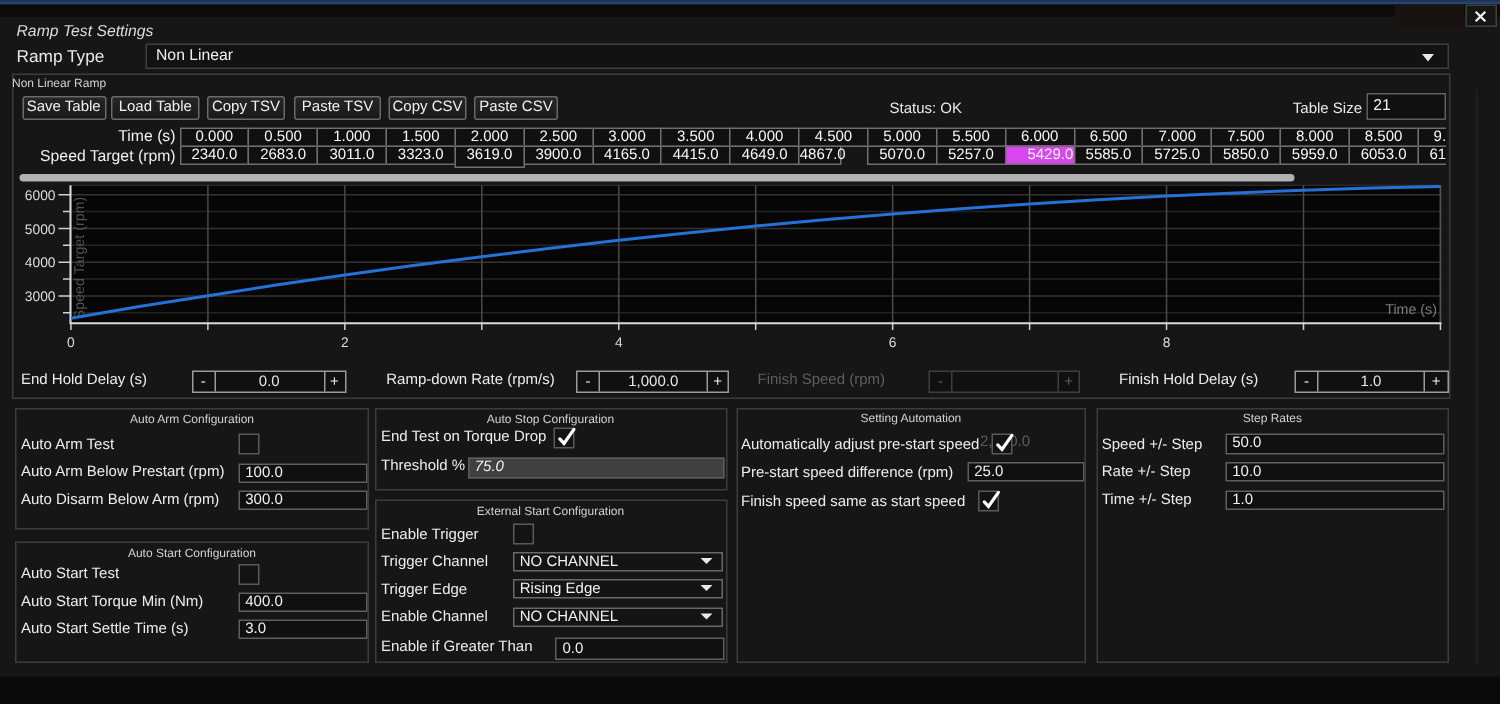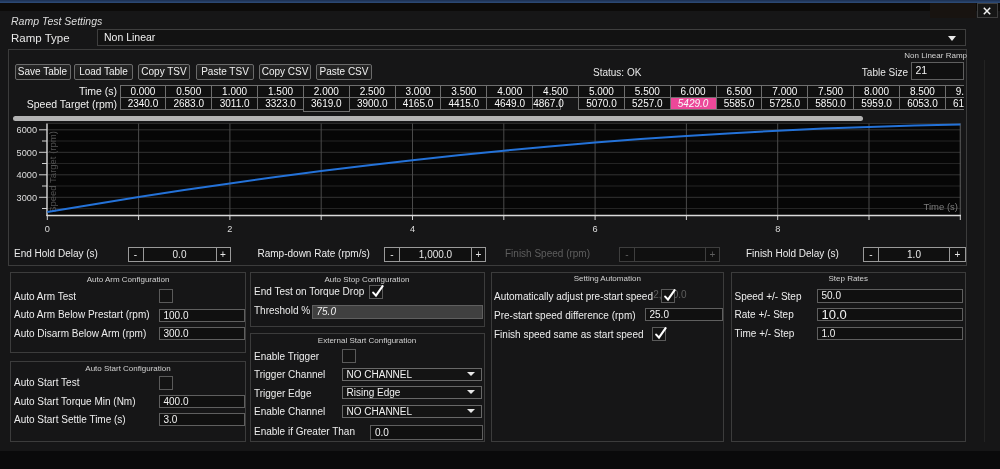--- a/index.html
+++ b/index.html
@@ -15,21 +15,21 @@
 <div style="position:absolute;left:984px;top:60px;width:1px;height:382px;background:#232323;"></div>
 <div style="position:absolute;left:976.5px;top:2.5px;width:21px;height:15.5px;background:#161616;border:1px solid #3e3e3e;box-sizing:border-box;">
       <svg width="8" height="8" style="position:absolute;left:5.5px;top:3px">
         <path d="M0.8 0.8 L7.2 7.2 M7.2 0.8 L0.8 7.2" stroke="#f2f2f2" stroke-width="1.5"></path>
       </svg>
     </div>
 <div style="position:absolute;left:11px;top:14.5px;font-size:10.5px;color:#dcdcdc;white-space:nowrap;font-style:italic;">Ramp Test Settings</div>
 <div style="position:absolute;left:11px;top:31.5px;font-size:11.5px;color:#e8e8e8;white-space:nowrap;">Ramp Type</div>
 <div style="position:absolute;left:97px;top:28.5px;width:869px;height:17px;border:1px solid #3f3f3f;background:#121212;box-sizing:border-box;font-size:10.5px;color:#f0f0f0;padding-left:6px;line-height:15px;">Non Linear<div style="position:absolute;right:9px;top:6px;width:0;height:0;border-left:4.5px solid transparent;border-right:4.5px solid transparent;border-top:5px solid #e8e8e8;"></div></div>
 <div style="position:absolute;left:8px;top:48.5px;width:959px;height:217px;border:1px solid #3c3c3c;box-sizing:border-box;"></div>
-<div style="position:absolute;left:8px;top:51px;width:959px;text-align:right;font-size:8px;color:#d2d2d2;">Non Linear Ramp</div>
+<div style="position:absolute;left:8px;top:51px;width:764px;text-align:left;font-size:8px;color:#d2d2d2;">Non Linear Ramp</div>
 <div style="position:absolute;left:14.5px;top:64px;width:56px;height:15.5px;border:1px solid #6b6b6b;border-radius:2px;background:linear-gradient(#262626,#191919);box-sizing:border-box;font-size:10px;color:#f0f0f0;text-align:center;line-height:13.5px;white-space:nowrap;">Save Table</div>
 <div style="position:absolute;left:74px;top:64px;width:59px;height:15.5px;border:1px solid #6b6b6b;border-radius:2px;background:linear-gradient(#262626,#191919);box-sizing:border-box;font-size:10px;color:#f0f0f0;text-align:center;line-height:13.5px;white-space:nowrap;">Load Table</div>
 <div style="position:absolute;left:138px;top:64px;width:52px;height:15.5px;border:1px solid #6b6b6b;border-radius:2px;background:linear-gradient(#262626,#191919);box-sizing:border-box;font-size:10px;color:#f0f0f0;text-align:center;line-height:13.5px;white-space:nowrap;">Copy TSV</div>
 <div style="position:absolute;left:196px;top:64px;width:58px;height:15.5px;border:1px solid #6b6b6b;border-radius:2px;background:linear-gradient(#262626,#191919);box-sizing:border-box;font-size:10px;color:#f0f0f0;text-align:center;line-height:13.5px;white-space:nowrap;">Paste TSV</div>
 <div style="position:absolute;left:259px;top:64px;width:52px;height:15.5px;border:1px solid #6b6b6b;border-radius:2px;background:linear-gradient(#262626,#191919);box-sizing:border-box;font-size:10px;color:#f0f0f0;text-align:center;line-height:13.5px;white-space:nowrap;">Copy CSV</div>
 <div style="position:absolute;left:316px;top:64px;width:56px;height:15.5px;border:1px solid #6b6b6b;border-radius:2px;background:linear-gradient(#262626,#191919);box-sizing:border-box;font-size:10px;color:#f0f0f0;text-align:center;line-height:13.5px;white-space:nowrap;">Paste CSV</div>
 <div style="position:absolute;left:593px;top:66.5px;font-size:10px;color:#e8e8e8;white-space:nowrap;">Status: OK</div>
 <div style="position:absolute;right:92px;top:66.5px;font-size:10px;color:#e8e8e8;white-space:nowrap;">Table Size</div>
 <div style="position:absolute;left:910.5px;top:62px;width:53px;height:17.5px;border:1px solid #5f5f5f;background:#101010;box-sizing:border-box;font-size:10.5px;color:#f2f2f2;padding-left:4px;line-height:15.5px;white-space:nowrap;overflow:hidden;">21</div>
 <div style="position:absolute;right:883px;top:84.5px;font-size:10.5px;color:#f0f0f0;white-space:nowrap;">Time (s)</div>
@@ -53,21 +53,21 @@
       <div style="position:absolute;left:440.4px;top:96.5px;width:46.85px;height:13px;border:1px solid #6e6e6e;background:#101010;box-sizing:border-box;font-size:10px;color:#fafafa;text-align:center;line-height:11.5px;">4415.0</div>
       <div style="position:absolute;left:486.3px;top:84.5px;width:46.85px;height:13px;border:1px solid #6e6e6e;background:#101010;box-sizing:border-box;font-size:10px;color:#fafafa;text-align:center;line-height:11.5px;">4.000</div>
       <div style="position:absolute;left:486.3px;top:96.5px;width:46.85px;height:13px;border:1px solid #6e6e6e;background:#101010;box-sizing:border-box;font-size:10px;color:#fafafa;text-align:center;line-height:11.5px;">4649.0</div>
       <div style="position:absolute;left:532.2px;top:84.5px;width:46.85px;height:13px;border:1px solid #6e6e6e;background:#101010;box-sizing:border-box;font-size:10px;color:#fafafa;text-align:center;line-height:11.5px;">4.500</div>
       <div style="position:absolute;left:532.2px;top:96.5px;width:29px;height:13px;border:1px solid #6e6e6e;background:#101010;box-sizing:border-box;font-size:10px;color:#fafafa;text-align:center;line-height:11.5px;">4867.0</div>
       <div style="position:absolute;left:578.0px;top:84.5px;width:46.85px;height:13px;border:1px solid #6e6e6e;background:#101010;box-sizing:border-box;font-size:10px;color:#fafafa;text-align:center;line-height:11.5px;">5.000</div>
       <div style="position:absolute;left:578.0px;top:96.5px;width:46.85px;height:13px;border:1px solid #6e6e6e;background:#101010;box-sizing:border-box;font-size:10px;color:#fafafa;text-align:center;line-height:11.5px;">5070.0</div>
       <div style="position:absolute;left:623.9px;top:84.5px;width:46.85px;height:13px;border:1px solid #6e6e6e;background:#101010;box-sizing:border-box;font-size:10px;color:#fafafa;text-align:center;line-height:11.5px;">5.500</div>
       <div style="position:absolute;left:623.9px;top:96.5px;width:46.85px;height:13px;border:1px solid #6e6e6e;background:#101010;box-sizing:border-box;font-size:10px;color:#fafafa;text-align:center;line-height:11.5px;">5257.0</div>
       <div style="position:absolute;left:669.7px;top:84.5px;width:46.85px;height:13px;border:1px solid #6e6e6e;background:#101010;box-sizing:border-box;font-size:10px;color:#fafafa;text-align:center;line-height:11.5px;">6.000</div>
-      <div style="position:absolute;left:669.7px;top:96.5px;width:46.85px;height:13px;border:1px solid #6e6e6e;background:#ec4899;box-sizing:border-box;font-size:10px;color:#fafafa;text-align:center;line-height:11.5px;font-style:italic;">5429.0</div>
+      <div style="position:absolute;left:669.7px;top:96.5px;width:46.85px;height:13px;border:1px solid #6e6e6e;background:#d946ef;box-sizing:border-box;font-size:10px;color:#fafafa;text-align:right;line-height:11.5px;">5429.0</div>
       <div style="position:absolute;left:715.6px;top:84.5px;width:46.85px;height:13px;border:1px solid #6e6e6e;background:#101010;box-sizing:border-box;font-size:10px;color:#fafafa;text-align:center;line-height:11.5px;">6.500</div>
       <div style="position:absolute;left:715.6px;top:96.5px;width:46.85px;height:13px;border:1px solid #6e6e6e;background:#101010;box-sizing:border-box;font-size:10px;color:#fafafa;text-align:center;line-height:11.5px;">5585.0</div>
       <div style="position:absolute;left:761.4px;top:84.5px;width:46.85px;height:13px;border:1px solid #6e6e6e;background:#101010;box-sizing:border-box;font-size:10px;color:#fafafa;text-align:center;line-height:11.5px;">7.000</div>
       <div style="position:absolute;left:761.4px;top:96.5px;width:46.85px;height:13px;border:1px solid #6e6e6e;background:#101010;box-sizing:border-box;font-size:10px;color:#fafafa;text-align:center;line-height:11.5px;">5725.0</div>
       <div style="position:absolute;left:807.2px;top:84.5px;width:46.85px;height:13px;border:1px solid #6e6e6e;background:#101010;box-sizing:border-box;font-size:10px;color:#fafafa;text-align:center;line-height:11.5px;">7.500</div>
       <div style="position:absolute;left:807.2px;top:96.5px;width:46.85px;height:13px;border:1px solid #6e6e6e;background:#101010;box-sizing:border-box;font-size:10px;color:#fafafa;text-align:center;line-height:11.5px;">5850.0</div>
       <div style="position:absolute;left:853.1px;top:84.5px;width:46.85px;height:13px;border:1px solid #6e6e6e;background:#101010;box-sizing:border-box;font-size:10px;color:#fafafa;text-align:center;line-height:11.5px;">8.000</div>
       <div style="position:absolute;left:853.1px;top:96.5px;width:46.85px;height:13px;border:1px solid #6e6e6e;background:#101010;box-sizing:border-box;font-size:10px;color:#fafafa;text-align:center;line-height:11.5px;">5959.0</div>
       <div style="position:absolute;left:899.0px;top:84.5px;width:46.85px;height:13px;border:1px solid #6e6e6e;background:#101010;box-sizing:border-box;font-size:10px;color:#fafafa;text-align:center;line-height:11.5px;">8.500</div>
       <div style="position:absolute;left:899.0px;top:96.5px;width:46.85px;height:13px;border:1px solid #6e6e6e;background:#101010;box-sizing:border-box;font-size:10px;color:#fafafa;text-align:center;line-height:11.5px;">6053.0</div>
@@ -206,16 +206,16 @@
 <div style="position:absolute;left:652px;top:327px;width:14px;height:14px;border:1px solid #5a5a5a;background:#131313;box-sizing:border-box;">
       <svg width="14" height="14" viewBox="0 0 14 14" style="position:absolute;left:0px;top:-1px">
         <path d="M3.2 7.6 L6 10.6 L12.6 1.2" stroke="#fff" stroke-width="2.1" fill="none" stroke-linecap="round"></path>
       </svg>
     </div>
 <div style="position:absolute;left:730.5px;top:271.5px;width:235.5px;height:170.5px;border:1px solid #3c3c3c;box-sizing:border-box;"></div>
 <div style="position:absolute;left:730.5px;top:274.0px;width:235.5px;text-align:center;font-size:8px;color:#d2d2d2;">Step Rates</div>
 <div style="position:absolute;left:734.5px;top:290.5px;font-size:10px;color:#ededed;white-space:nowrap;">Speed +/- Step</div>
 <div style="position:absolute;left:816.5px;top:289px;width:146px;height:13.5px;border:1px solid #5f5f5f;background:#101010;box-sizing:border-box;font-size:10px;color:#f2f2f2;padding-left:4px;line-height:11.5px;white-space:nowrap;overflow:hidden;">50.0</div>
 <div style="position:absolute;left:734.5px;top:309px;font-size:10px;color:#ededed;white-space:nowrap;">Rate +/- Step</div>
-<div style="position:absolute;left:816.5px;top:307.5px;width:146px;height:13.5px;border:1px solid #5f5f5f;background:#101010;box-sizing:border-box;font-size:13px;color:#f2f2f2;padding-left:4px;line-height:11.5px;white-space:nowrap;overflow:hidden;">10.0</div>
+<div style="position:absolute;left:816.5px;top:307.5px;width:146px;height:13.5px;border:1px solid #5f5f5f;background:#101010;box-sizing:border-box;font-size:10px;color:#f2f2f2;padding-left:4px;line-height:11.5px;white-space:nowrap;overflow:hidden;">10.0</div>
 <div style="position:absolute;left:734.5px;top:327.5px;font-size:10px;color:#ededed;white-space:nowrap;">Time +/- Step</div>
 <div style="position:absolute;left:816.5px;top:326.5px;width:146px;height:13.5px;border:1px solid #5f5f5f;background:#101010;box-sizing:border-box;font-size:10px;color:#f2f2f2;padding-left:4px;line-height:11.5px;white-space:nowrap;overflow:hidden;">1.0</div>
 </div>
 
 </body></html>

